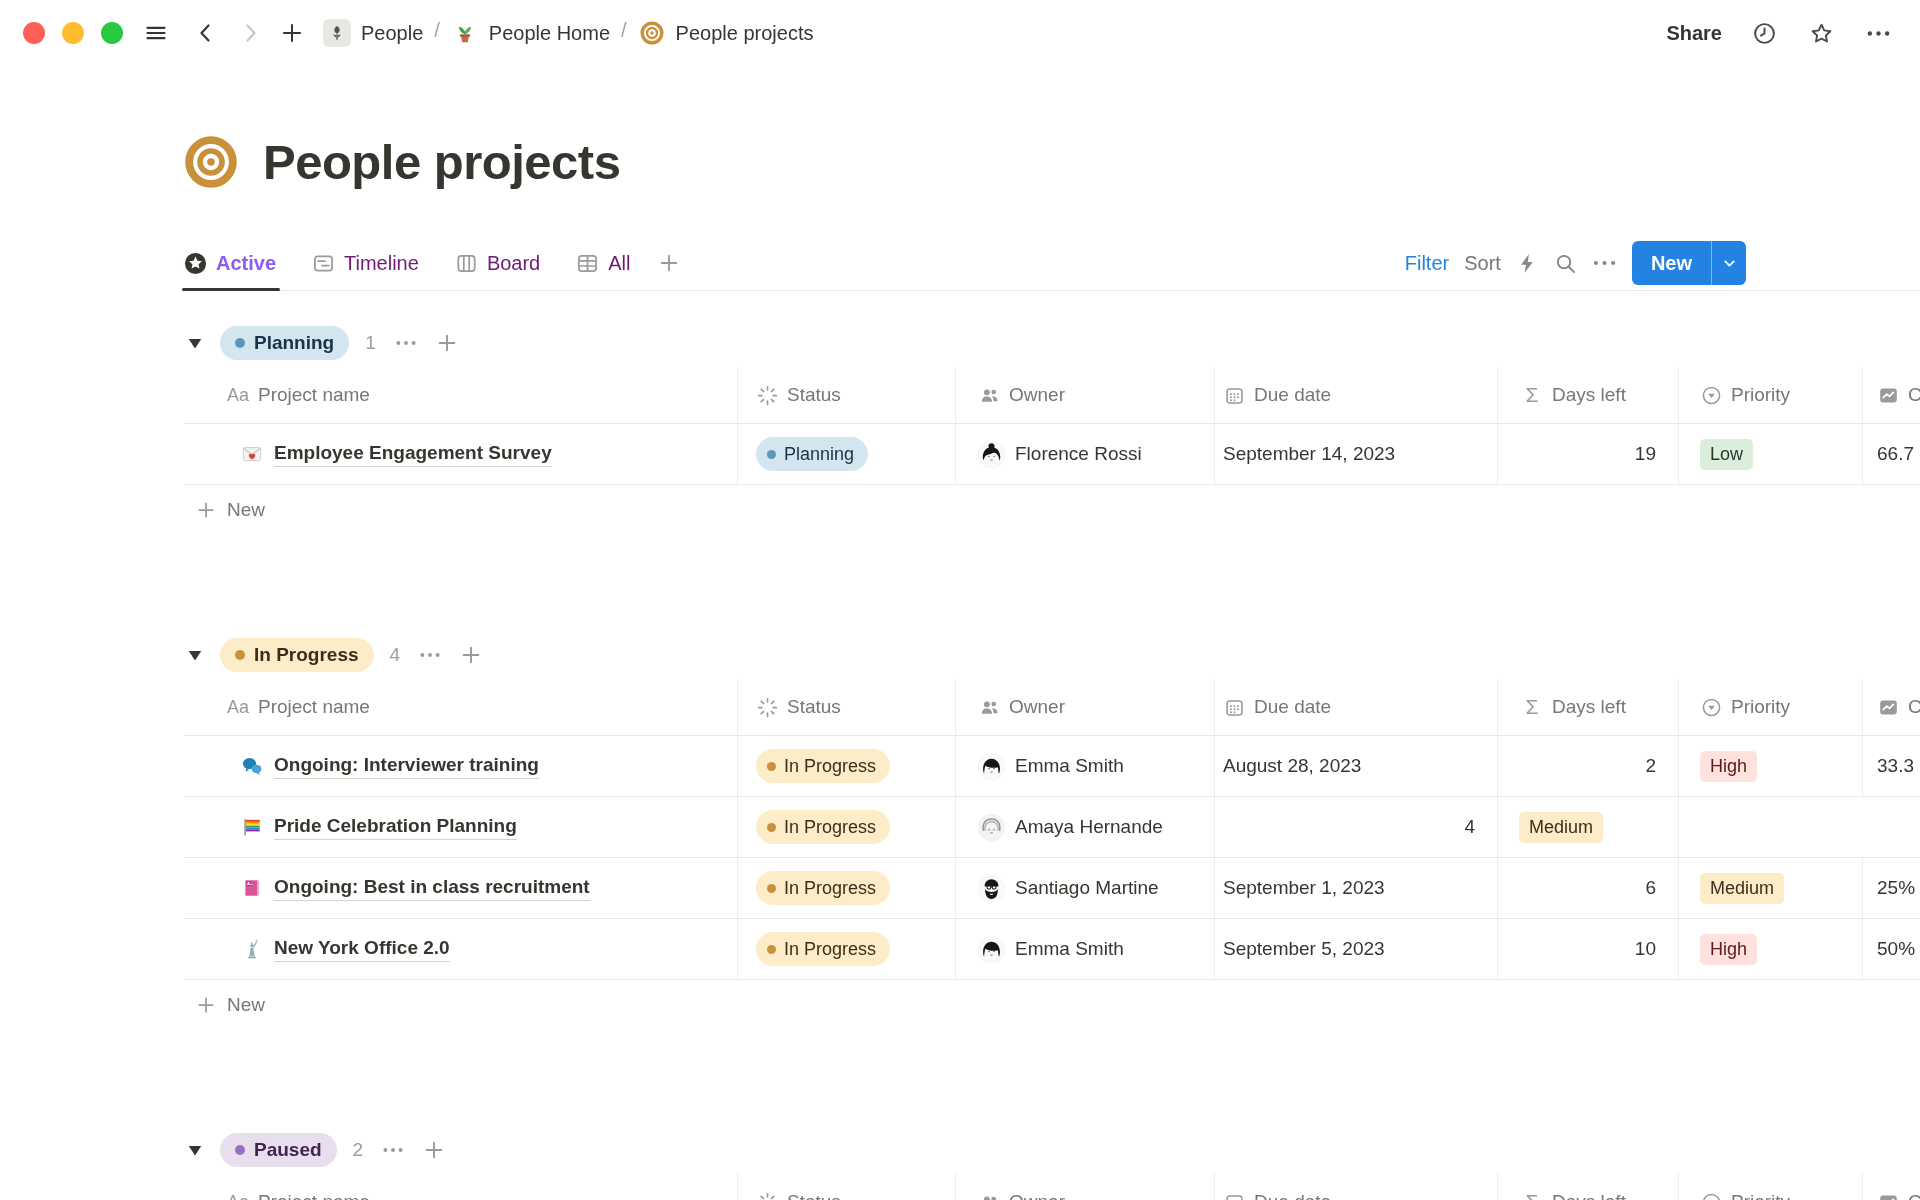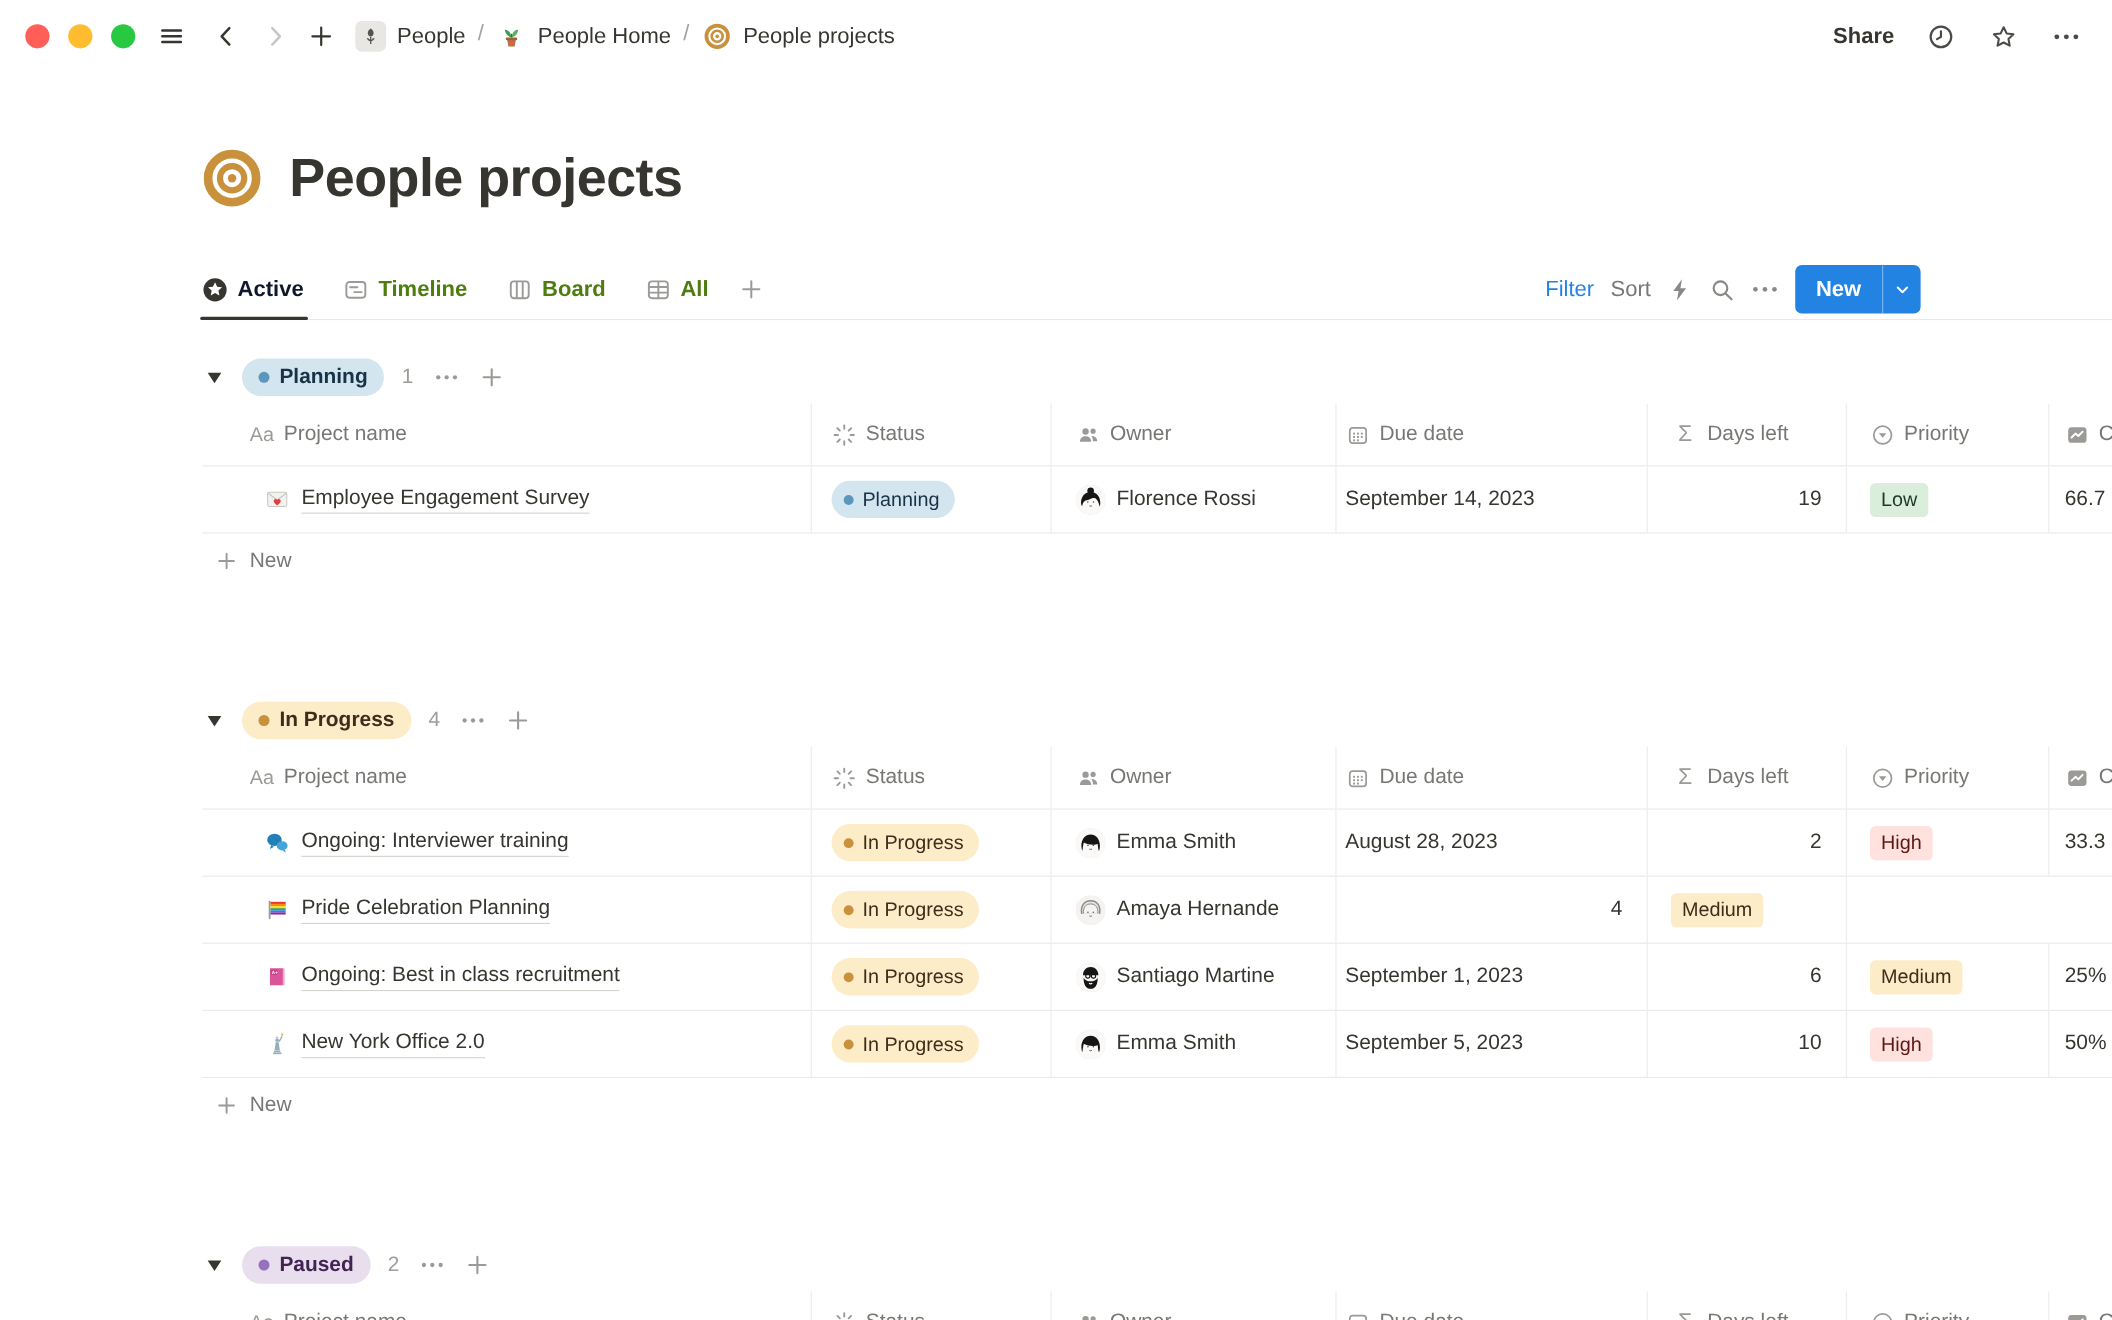--- a/index.html
+++ b/index.html
@@ -28,23 +28,23 @@
   
   .page-head { margin:68px 0 0 184px; display:flex; align-items:center; gap:25px; }
   .page-head .emo { width:54px; height:54px; }
   .page-head .emo svg { width:54px; height:54px; }
   .page-title { font-size:49px; font-weight:700; letter-spacing:-0.5px; }
 
   
   .toolbar-wrap { margin-left:184px; margin-top:46px; border-bottom:1px solid #e9e9e7; }
   .toolbar { width:1562px; height:54px; display:flex; align-items:center; }
   .tabs { display:flex; align-items:center; gap:36px; height:100%; }
-  .tab { display:flex; align-items:center; gap:9px; font-size:20px; color:#4d7c0f; height:100%; position:relative; cursor:pointer;font-weight:bold; }
+  .tab { display:flex; align-items:center; gap:9px; font-size:20px; color:#701a75; height:100%; position:relative; cursor:pointer; }
   .tab svg { width:23px; height:23px; }
-  .tab.active { color:#0f172a; font-weight:700; }
+  .tab.active { color:#8b5cf6; font-weight:700; }
   .tab.active::after { content:""; position:absolute; left:-2px; right:-4px; bottom:-1px; height:3px; background:#37352f; border-radius:2px; }
   .add-view { margin-left:28px; cursor:pointer; display:flex; }
   .add-view svg { width:22px; height:22px; }
   .tb-tools { margin-left:auto; display:flex; align-items:center; gap:15px; }
   .tool { font-size:20px; color:#787774; cursor:pointer; display:flex; align-items:center; }
   .tool.blue { color:#2383e2; }
   .tool svg { width:23px; height:23px; }
   .new-btn { display:flex; align-items:stretch; height:44px; border-radius:6px; overflow:hidden; color:#fff; cursor:pointer; }
   .new-main { display:flex; align-items:center; padding:0 19px; font-size:20px; font-weight:700; }
   .new-caret { display:flex; align-items:center; justify-content:center; width:35px; border-left:1px solid rgba(255,255,255,0.42); }
@@ -76,21 +76,21 @@
   .c3 { padding-left:8px; }
   .c4 { padding-left:23px; }
   .c5 { padding-left:21px; }
   .c6 { padding-left:14px; }
 
   .trow { border-bottom:1px solid #e9e9e7; }
   .td { height:60px; display:flex; align-items:center; font-size:19px; white-space:nowrap; overflow:hidden; cursor:pointer; }
   .td.name { padding-left:57px; gap:11px; }
   .td.name .emo, .emo { width:22px; height:22px; flex:none; display:flex; align-items:center; justify-content:center; }
   .td.name .emo svg { width:22px; height:22px; }
-  .pname { font-weight:400; border-bottom:1.5px solid #d5d3cd; padding-bottom:2px; }
+  .pname { font-weight:700; border-bottom:1.5px solid #d5d3cd; padding-bottom:2px; }
   .spill { display:flex; align-items:center; gap:8px; height:34px; border-radius:17px; padding:0 14px 0 11px; font-size:18px; }
   .avatar { width:27px; height:27px; border-radius:50%; overflow:hidden; background:#fbfaf8; box-shadow:inset 0 0 0 1px rgba(0,0,0,0.08); flex:none; }
   .avatar svg { width:27px; height:27px; }
   .owner-name { margin-left:10px; }
   .td.num { justify-content:flex-end; padding-right:22px; padding-left:0; }
   .ppill { border-radius:5px; padding:5px 10px; font-size:18px; }
   .newrow { height:50px; display:flex; align-items:center; gap:11px; padding-left:12px; color:#787774; font-size:19px; cursor:pointer; }
   .newrow svg { width:20px; height:20px; }
 </style>
 </head>

